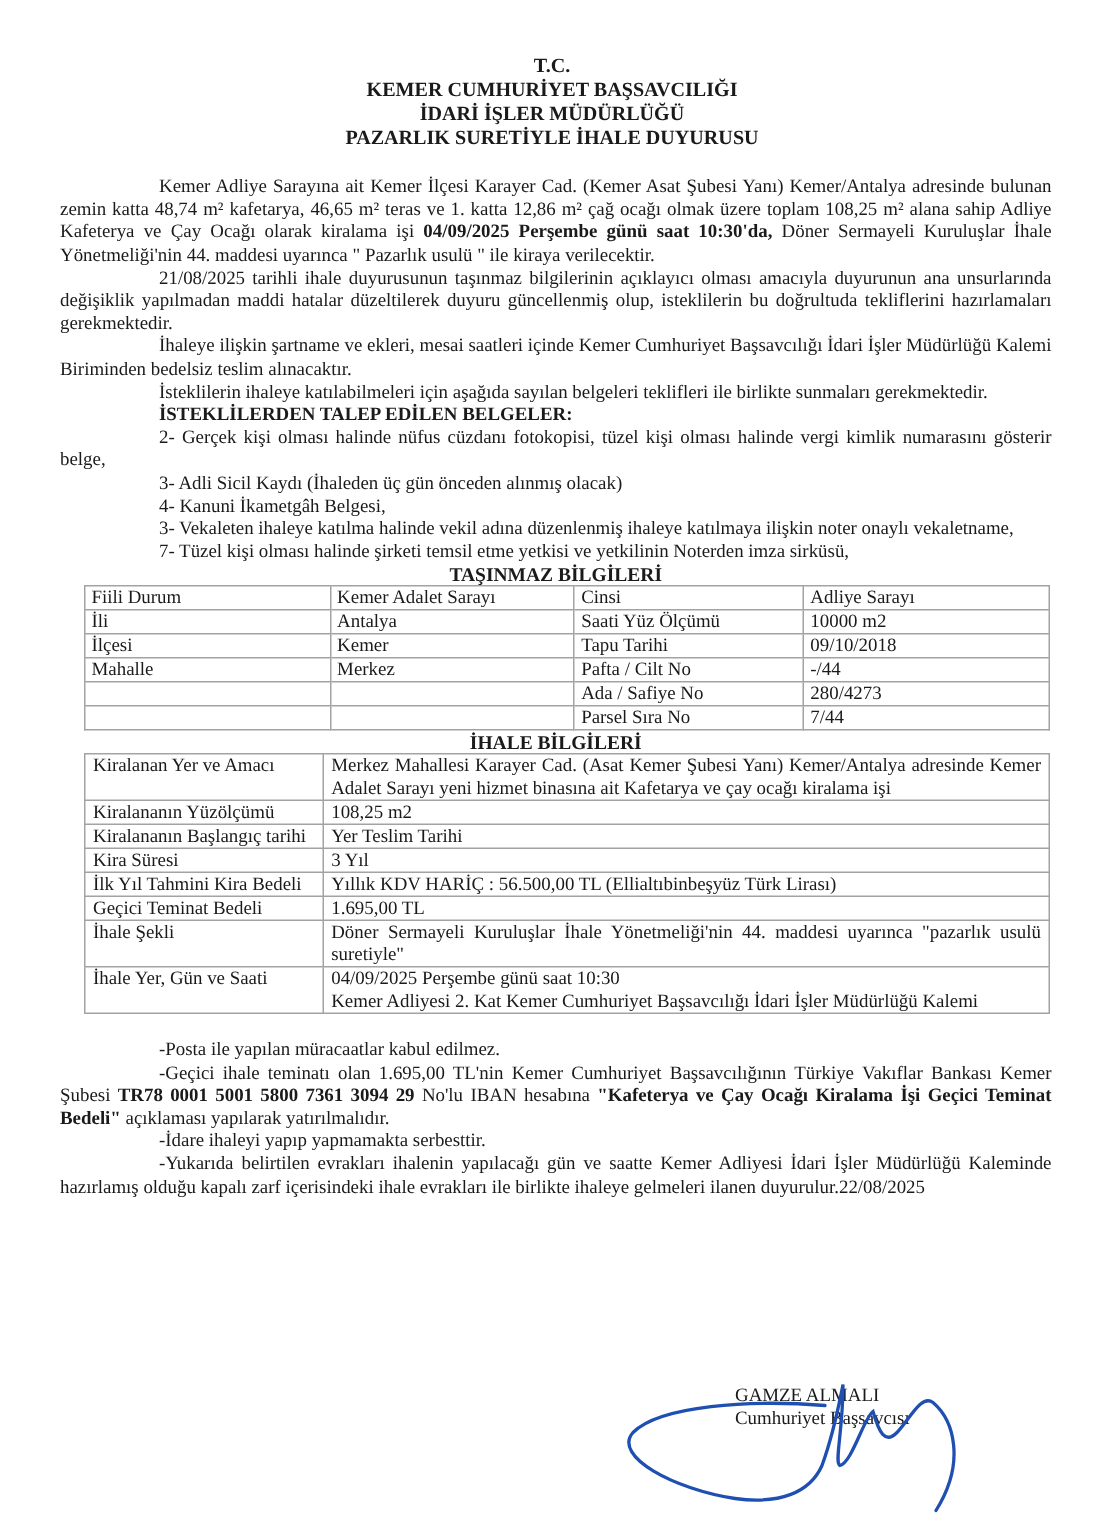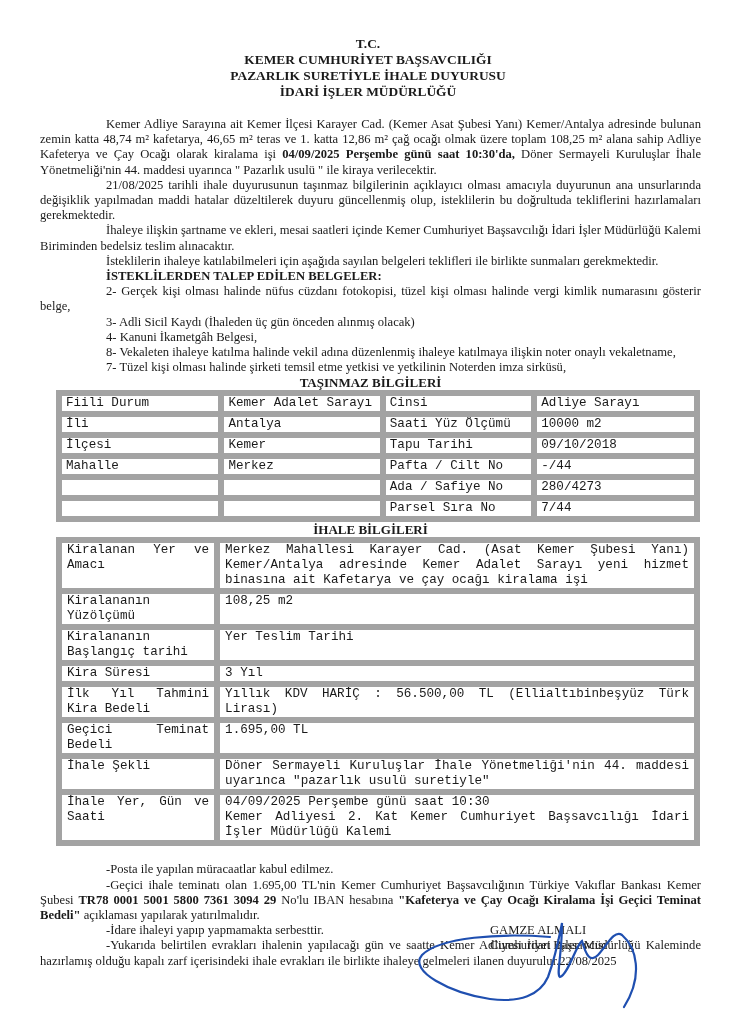--- a/index.html
+++ b/index.html
@@ -10,48 +10,48 @@
     }
     .page { position: absolute; left: 0; top: 0; width: 736px; height: 1024px; }
     .header { position: absolute; top: 36px; left: 0; width: 736px; text-align: center; font-weight: bold; font-size: 13.4px; line-height: 16px; }
     .body-text { position: absolute; left: 40px; top: 117px; width: 661px; text-align: justify; }
     .body-text p { margin: 0; }
     .ind { text-indent: 66px; }
     .indbold { padding-left: 66px; font-weight: bold; }
     b { font-weight: bold; }
     .section-title { text-align: center; font-weight: bold; font-size: 13px; line-height: 15px; margin: 0; }
     table { border-collapse: collapse; width: 644px; margin-left: 16px; font-size: 12.6px; line-height: 15px; }
-    td { border: 6px solid #a3a3a3; padding: 0 4px; vertical-align: top; font-family: Liberation Mono, monospace; }
+    td { border: 1px solid #a3a3a3; padding: 0 4px; vertical-align: top; }
     .t1 td { height: 14px; }
     .t2 td { padding: 0 5px; }
     .sig { position: absolute; left: 490px; top: 923px; text-align: left; line-height: 15px; }
     .sig-svg { position: absolute; left: 410px; top: 915px; }
   </style>
 </head>
 <body>
 
 <div class="page">
 
   <div class="header">
     <div>T.C.</div>
     <div>KEMER CUMHURİYET BAŞSAVCILIĞI</div>
+    <div>İDARİ İŞLER MÜDÜRLÜĞÜ</div>
     <div>PAZARLIK SURETİYLE İHALE DUYURUSU</div>
-    <div>İDARİ İŞLER MÜDÜRLÜĞÜ</div>
   </div>
 
   <div class="body-text">
     <p class="ind"><span>Kemer Adliye Sarayına ait Kemer İlçesi Karayer Cad. (Kemer Asat Şubesi Yanı) Kemer/Antalya adresinde bulunan zemin katta 48,74 m² kafetarya, 46,65 m² teras ve 1. katta 12,86 m² çağ ocağı olmak üzere toplam 108,25 m² alana sahip Adliye Kafeterya ve  Çay Ocağı olarak kiralama işi </span><b>04/09/2025 Perşembe günü saat 10:30'da,</b><span> Döner Sermayeli Kuruluşlar İhale Yönetmeliği'nin 44. maddesi uyarınca " Pazarlık usulü " ile kiraya verilecektir.</span></p>
     <p class="ind">21/08/2025 tarihli ihale duyurusunun taşınmaz bilgilerinin açıklayıcı olması amacıyla duyurunun ana unsurlarında değişiklik yapılmadan maddi hatalar düzeltilerek duyuru güncellenmiş olup, isteklilerin bu doğrultuda tekliflerini hazırlamaları gerekmektedir.</p>
     <p class="ind">İhaleye ilişkin şartname ve ekleri, mesai saatleri içinde Kemer Cumhuriyet Başsavcılığı İdari İşler Müdürlüğü Kalemi Biriminden bedelsiz teslim alınacaktır.</p>
     <p class="ind">İsteklilerin ihaleye katılabilmeleri için aşağıda sayılan belgeleri teklifleri ile birlikte sunmaları gerekmektedir.</p>
     <p class="indbold">İSTEKLİLERDEN TALEP EDİLEN BELGELER:</p>
     <p class="ind">2- Gerçek kişi olması halinde  nüfus cüzdanı fotokopisi, tüzel kişi olması halinde vergi kimlik numarasını gösterir belge,</p>
     <p class="ind">3- Adli Sicil Kaydı (İhaleden üç gün önceden alınmış olacak)</p>
     <p class="ind">4- Kanuni İkametgâh Belgesi,</p>
-    <p class="ind">8- Vekaleten ihaleye katılma halinde vekil adına düzenlenmiş ihaleye katılmaya ilişkin noter onaylı vekaletname,</p>
+    <p class="ind">3- Vekaleten ihaleye katılma halinde vekil adına düzenlenmiş ihaleye katılmaya ilişkin noter onaylı vekaletname,</p>
     <p class="ind">7- Tüzel kişi olması halinde  şirketi temsil etme yetkisi ve yetkilinin Noterden imza sirküsü,</p>
 
     <p class="section-title">TAŞINMAZ BİLGİLERİ</p>
     <table class="t1">
       <colgroup>
           <col style="width:164px">
           <col style="width:163px">
           <col style="width:153px">
           <col style="width:164px">
         </colgroup>

